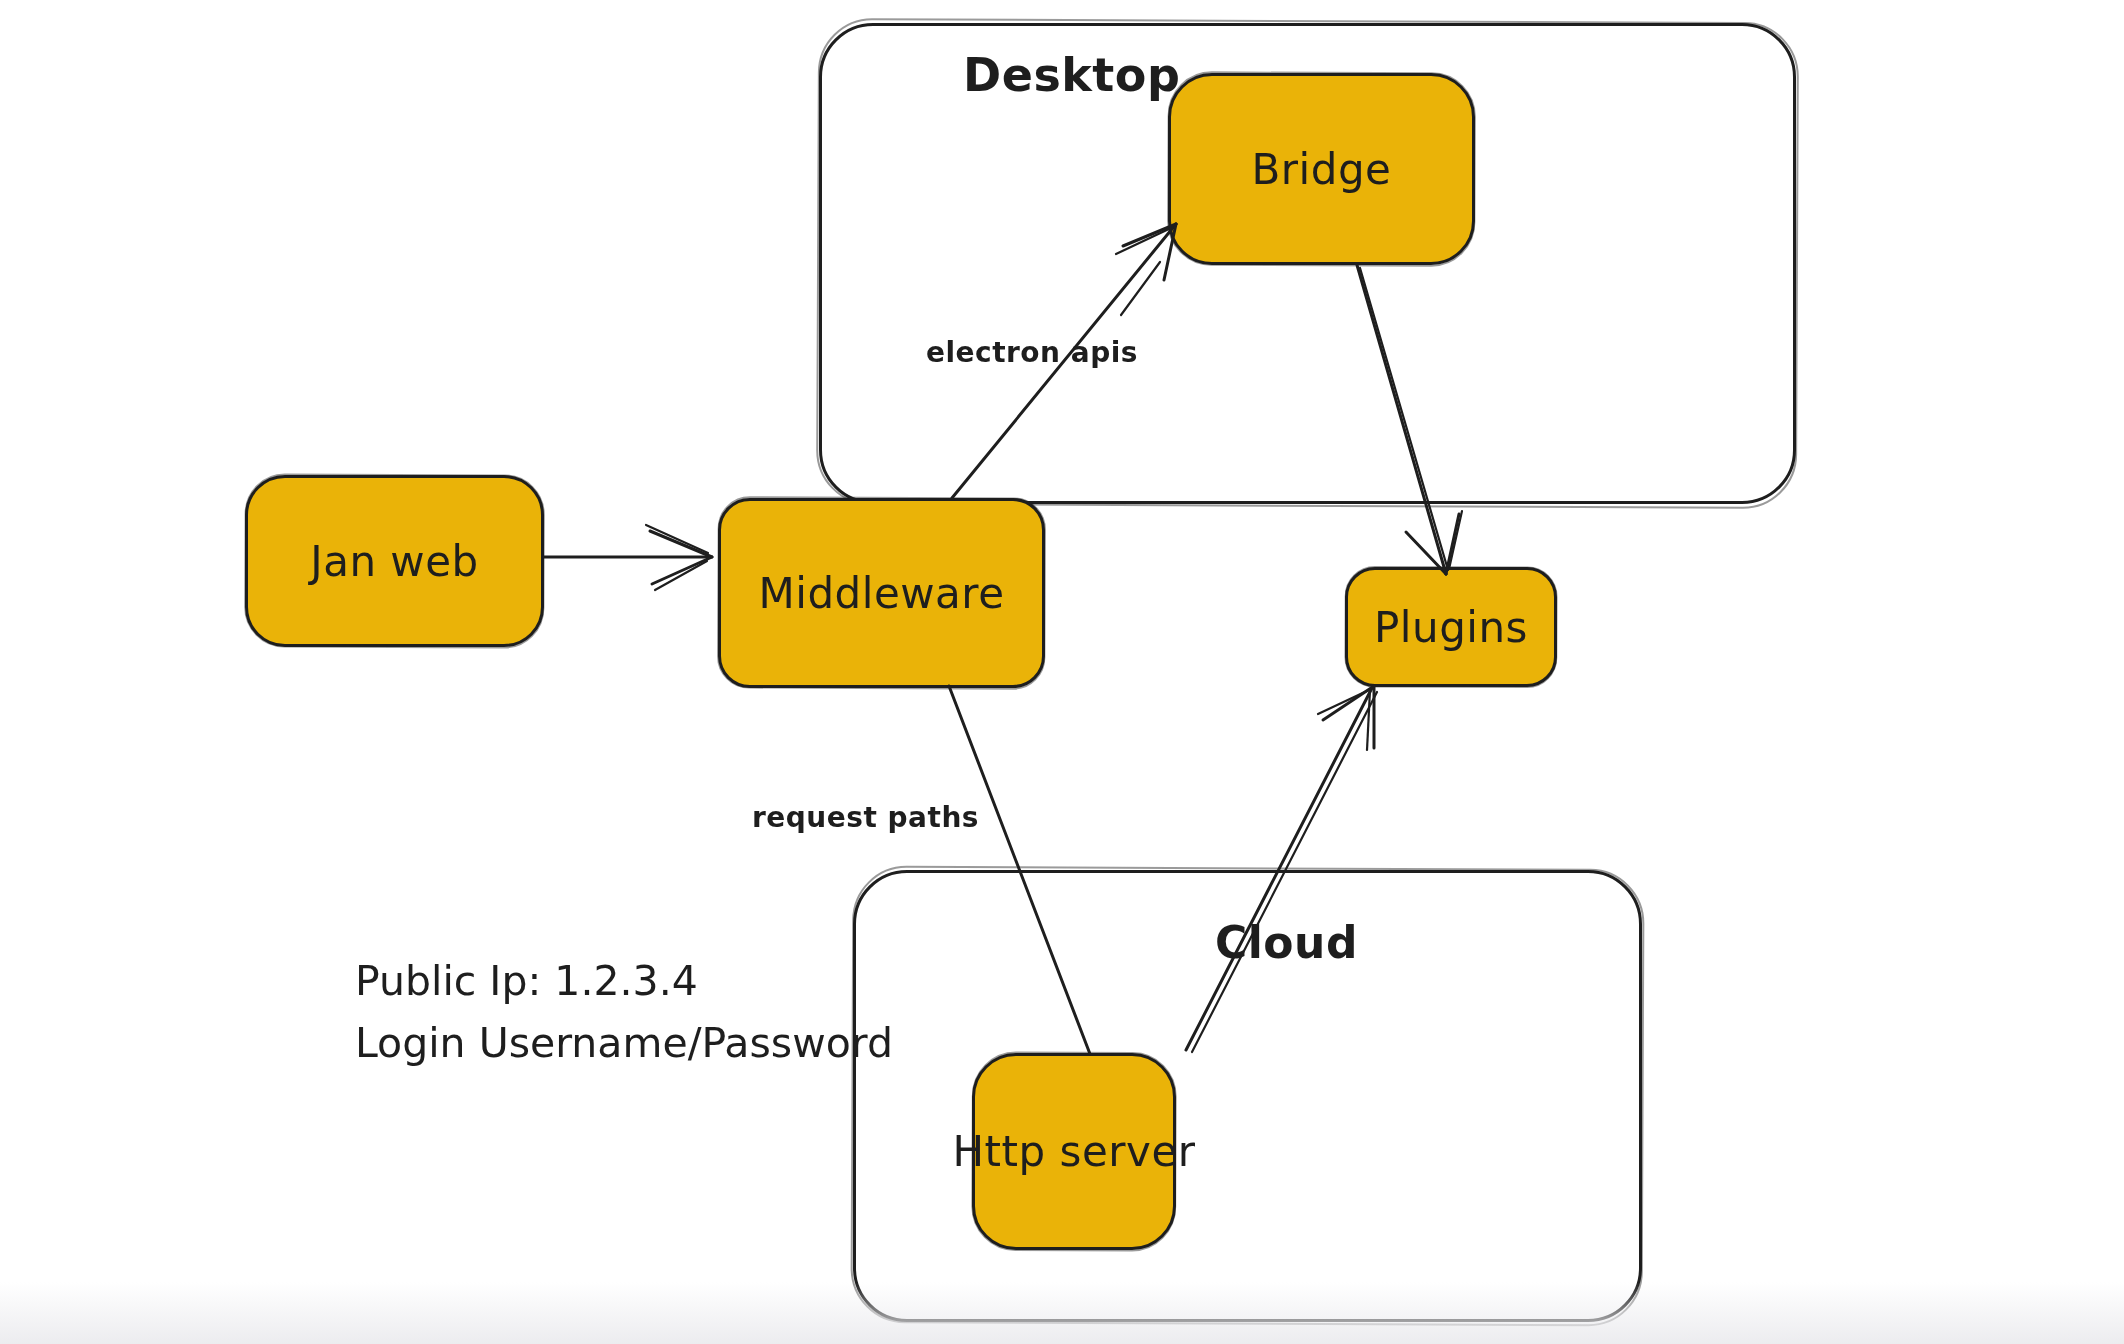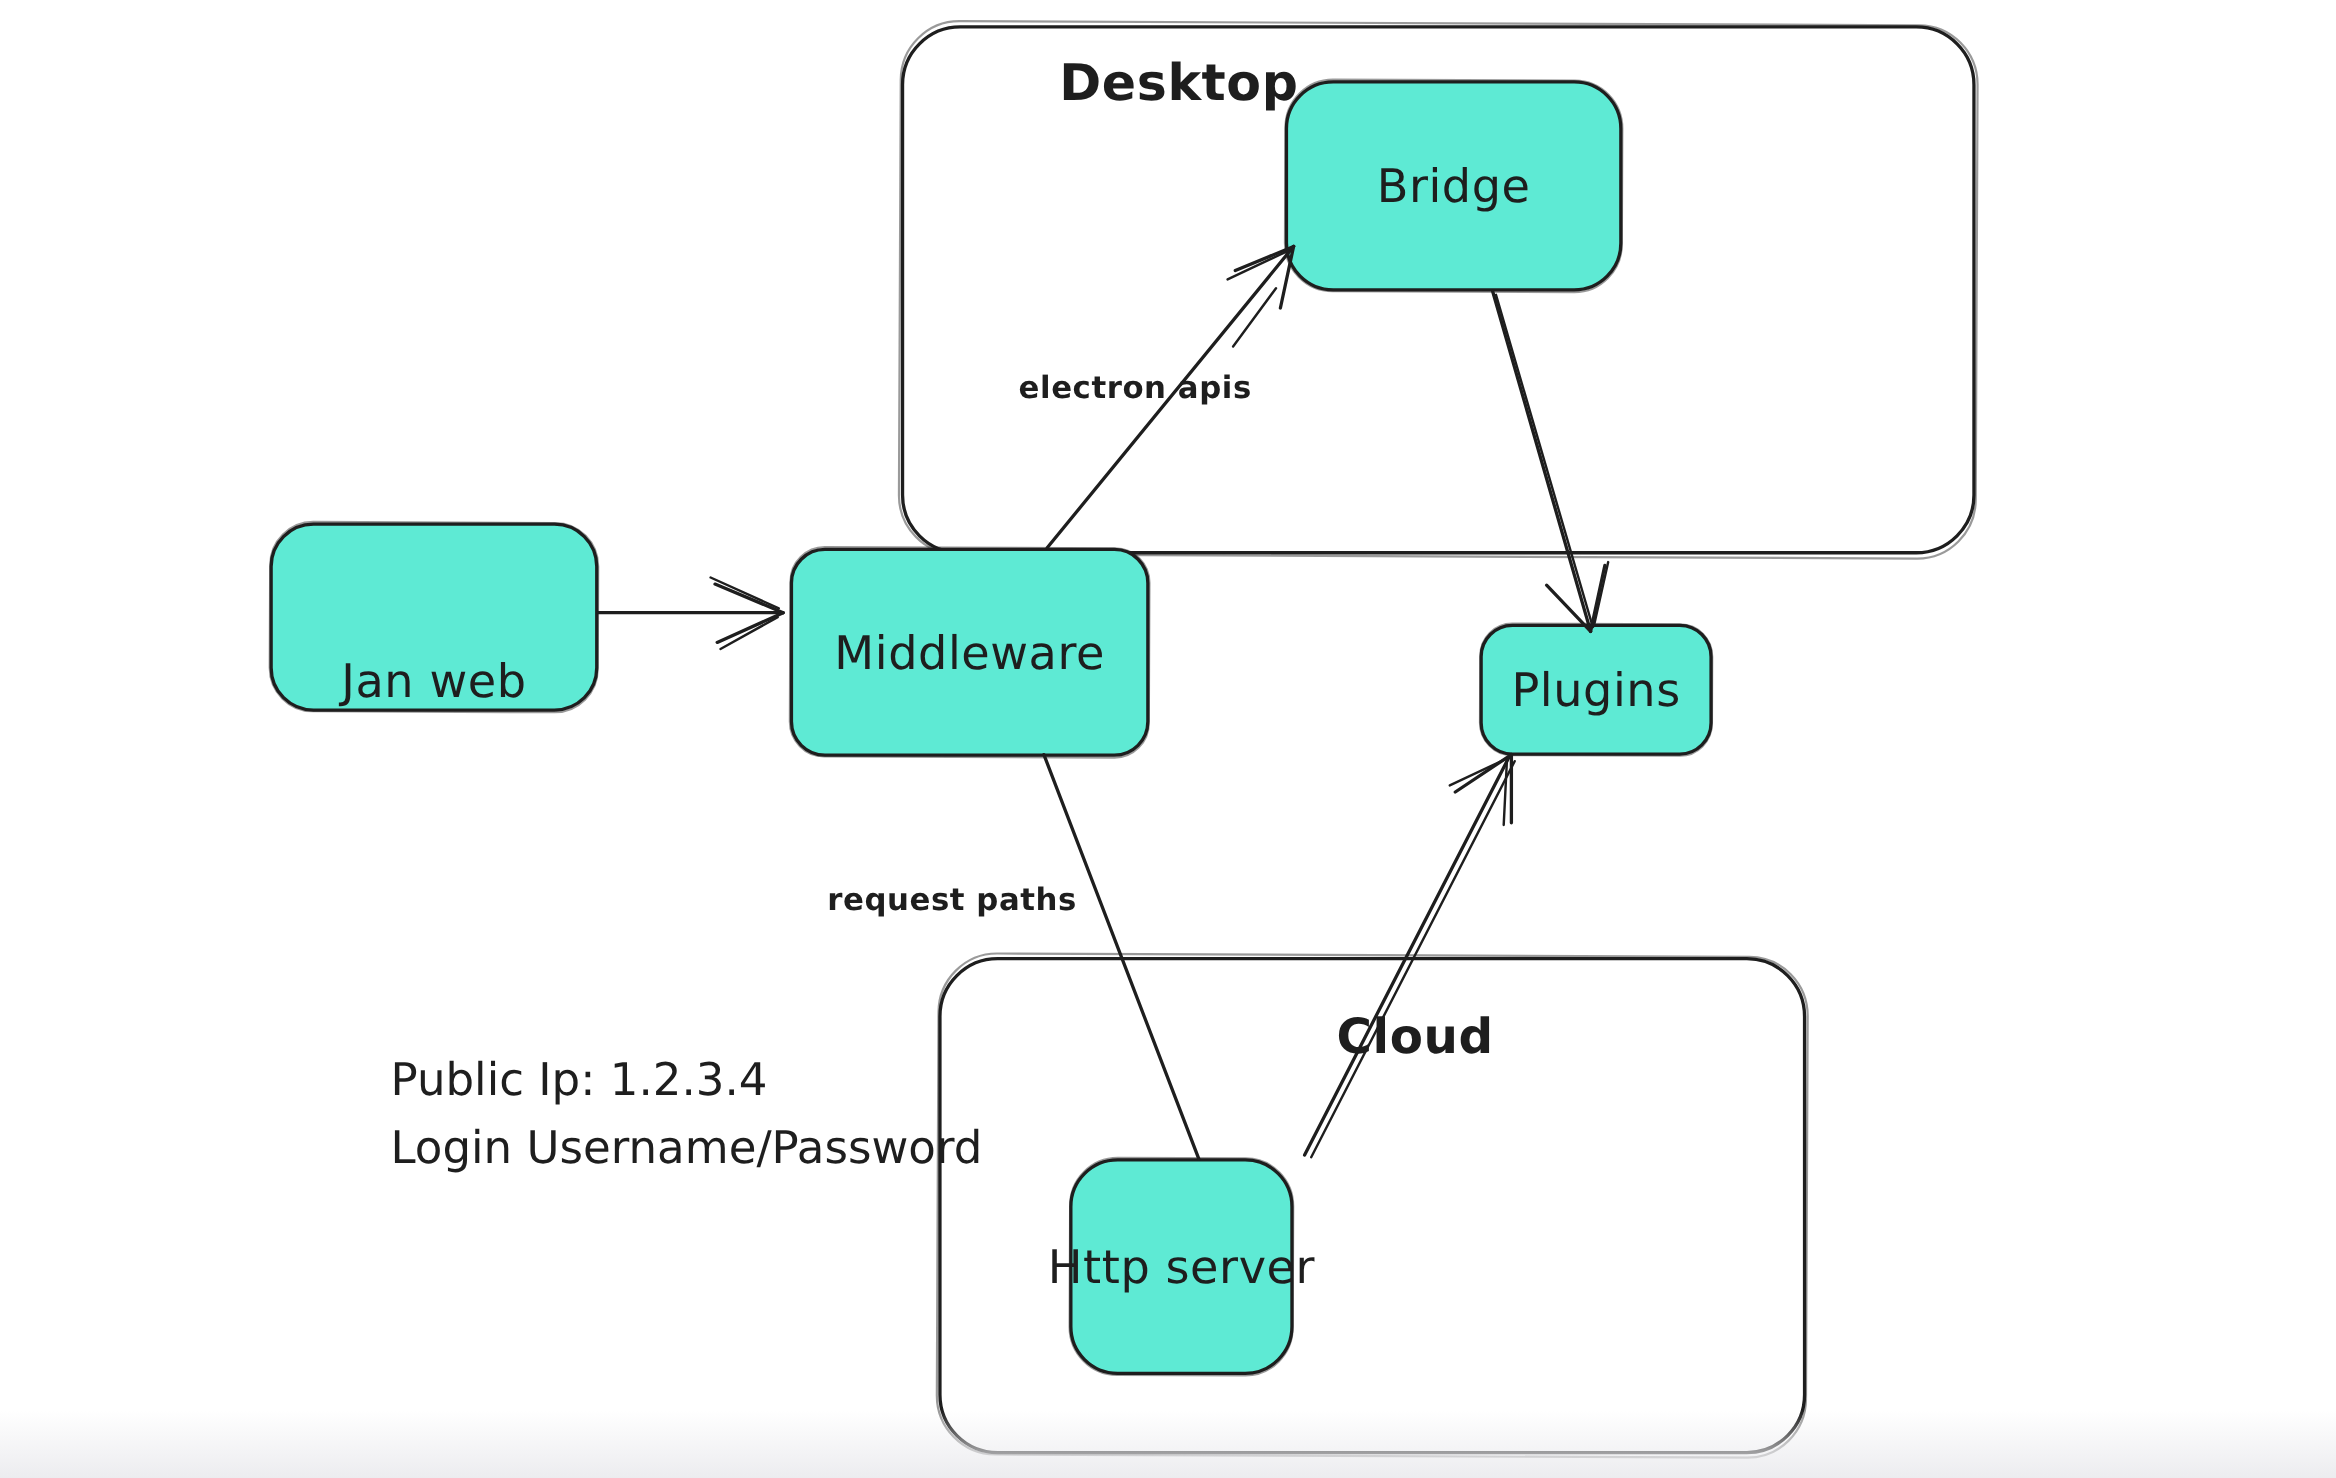--- a/index.html
+++ b/index.html
@@ -13,21 +13,21 @@
     height: 1344px;
     overflow: hidden;
     background: #ffffff;
     font-family: "DejaVu Sans", sans-serif;
     color: #1e1e1e;
   }
   
   .shape {
     position: absolute;
     border: 3px solid #1e1e1e;
-    background: #5eead4;
+    background: #eab308;
     box-sizing: border-box;
   }
   .shape::after {            
     content: "";
     position: absolute;
     inset: -3px;
     border: 2px solid #1e1e1e;
     border-radius: inherit;
     opacity: 0.45;
     transform: rotate(0.25deg) scale(1.004, 1.012);
@@ -82,21 +82,21 @@
   }
 </style>
 </head>
 <body>
 
 <div class="canvas">
 
   <div class="shape container-box" style="left:819px; top:23px; width:977px; height:481px; border-radius:54px;"></div>
   <div class="shape container-box" style="left:853px; top:870px; width:789px; height:452px; border-radius:54px;"></div>
 
-  <div class="shape node" style="left:245px; top:475px; width:299px; height:172px; border-radius:40px;align-items:flex-end;">
+  <div class="shape node" style="left:245px; top:475px; width:299px; height:172px; border-radius:40px;">
     <span class="node-label">Jan web</span>
   </div>
 
   <div class="shape node" style="left:718px; top:498px; width:327px; height:190px; border-radius:32px;">
     <span class="node-label">Middleware</span>
   </div>
 
   <div class="shape node" style="left:1168px; top:73px; width:307px; height:192px; border-radius:44px;">
     <span class="node-label">Bridge</span>
   </div>

